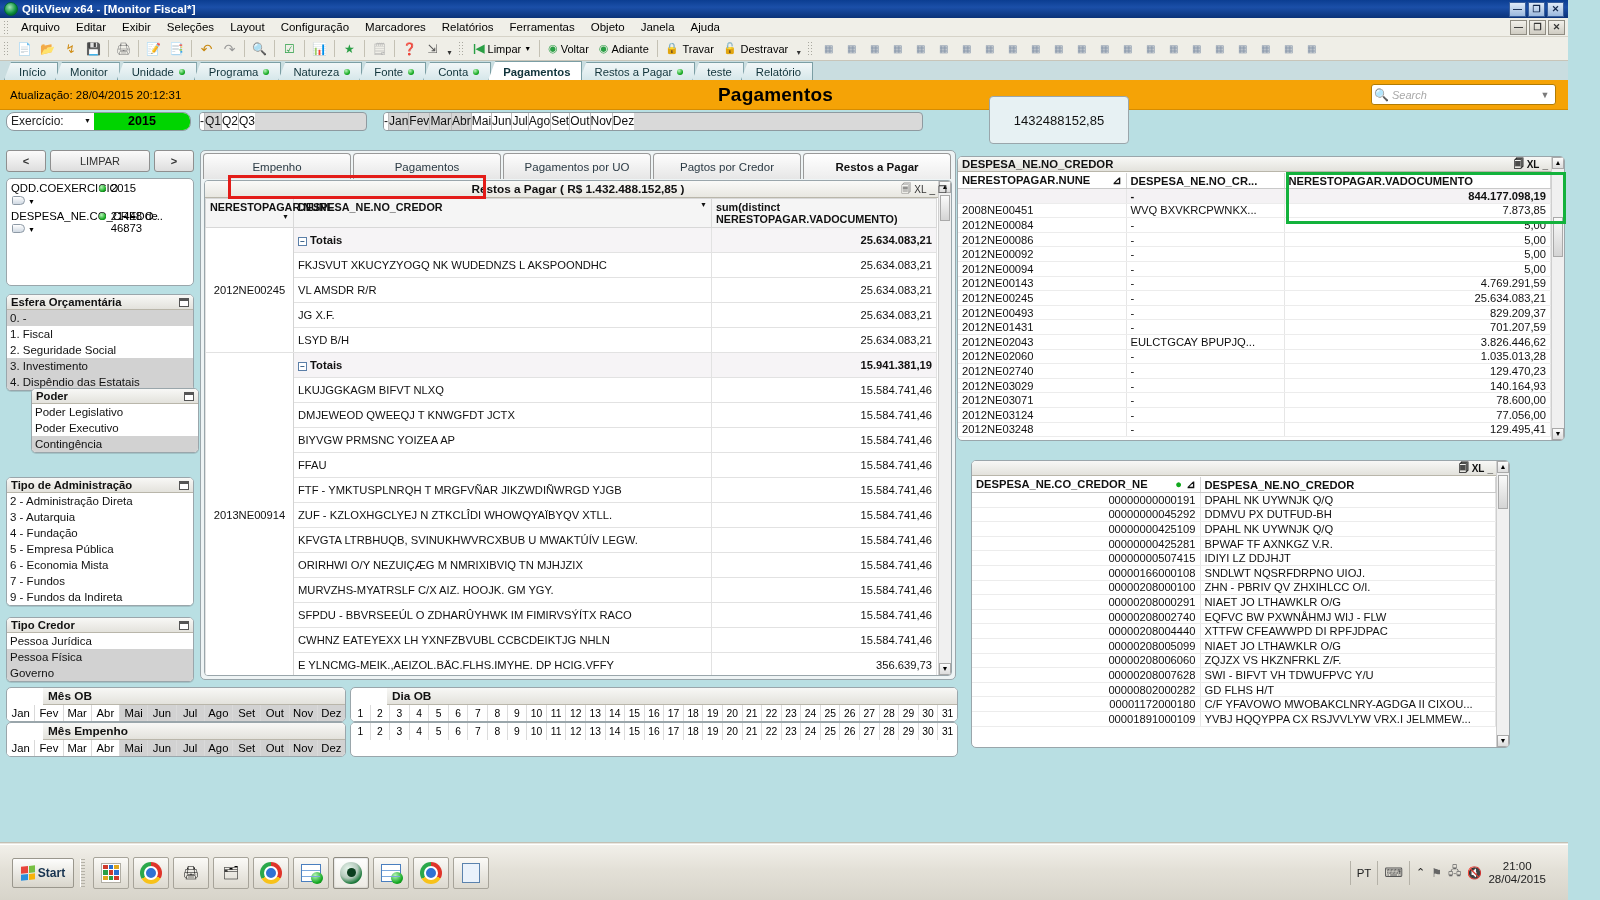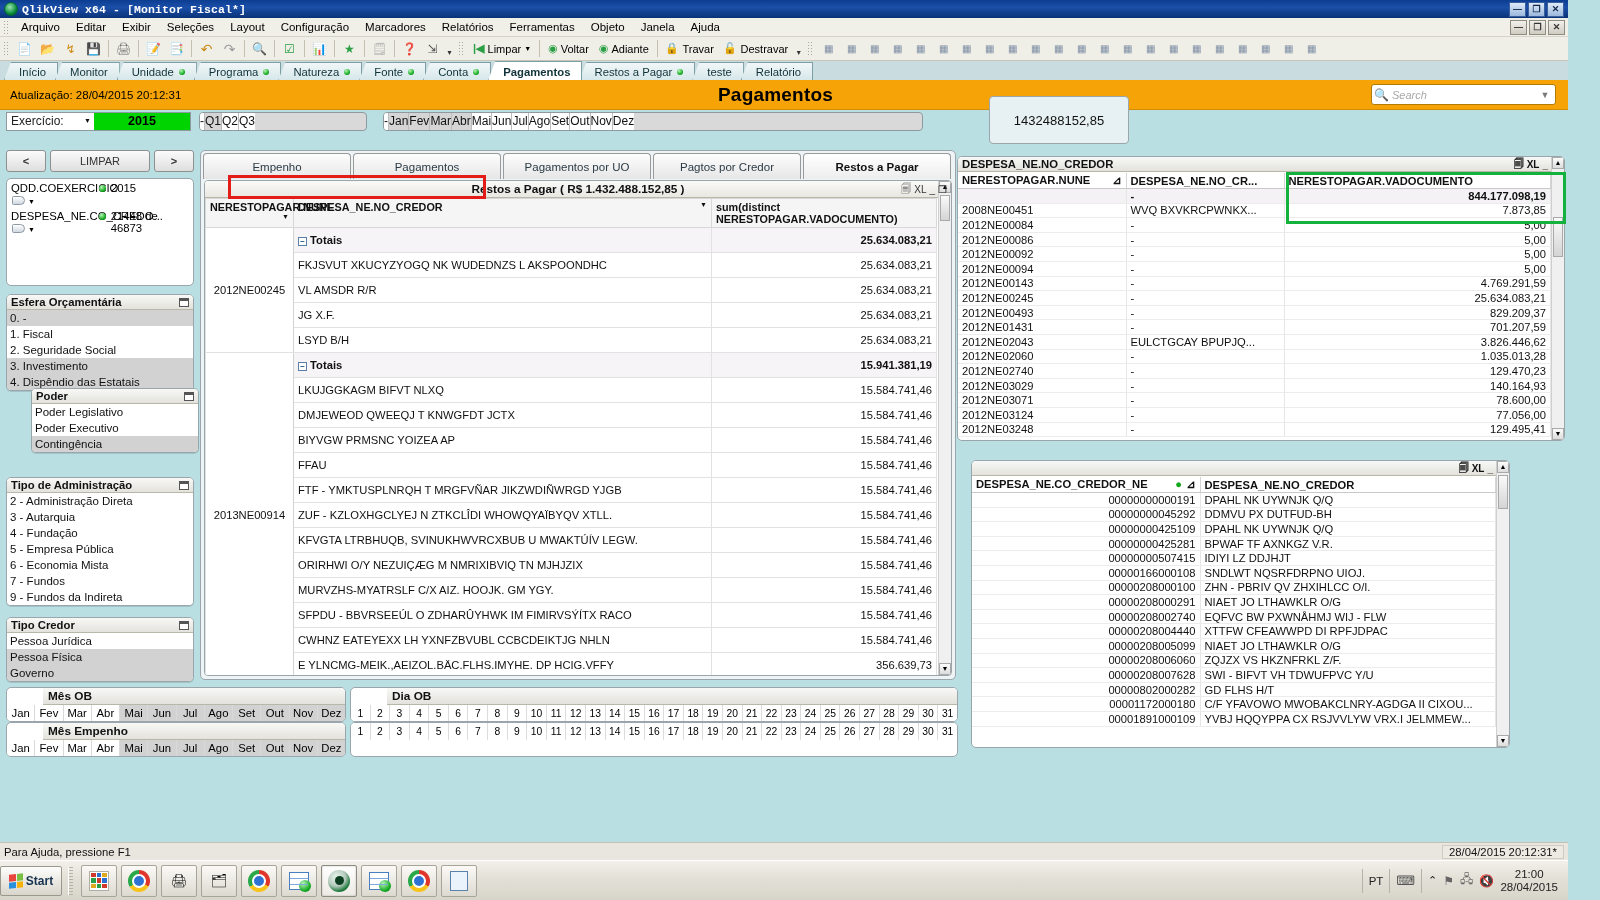--- a/index.html
+++ b/index.html
@@ -15,21 +15,21 @@
   .app { position:relative; width:1568px; height:900px; background:#b9dfe3; }
 
   
   .titlebar {
     height:18px; background:linear-gradient(to bottom,#0b3d91 0%,#1b4fa8 40%,#0a3278 100%);
     color:#fff; display:flex; align-items:center; padding:0 2px; font-weight:bold; font-size:11.5px;
   }
   .tb-icon { width:14px; height:14px; border-radius:50%;
     background:radial-gradient(circle at 40% 35%, #9fe4b4, #0a8f3c 60%, #05431c);
     border:1px solid #063; margin:0 4px 0 2px; }
-  .tb-title { flex:1; letter-spacing:0.1px;font-family:Liberation Mono, monospace; }
+  .tb-title { flex:1; letter-spacing:0.1px; }
   .tb-btns { display:flex; gap:2px; margin-right:2px; }
   .tb-btn { width:17px; height:15px; background:linear-gradient(to bottom,#dfeaf8,#9bb8dd);
     border:1px solid #3a5f9c; color:#10254a; font-size:9px; line-height:13px; text-align:center; font-weight:bold; }
 
   
   .menubar { height:19px; background:#f0efe8; display:flex; align-items:center;
     border-bottom:1px solid #d6d3c8; font-size:11.5px; }
   .grip { width:7px; height:15px; margin:0 3px;
     background-image:radial-gradient(#a9a89f 35%, transparent 36%);
     background-size:3px 3px; }
@@ -69,21 +69,21 @@
      letter-spacing:0.2px; margin-left:-120px;}
   .searchbox { width:185px; height:21px; background:#fff; border:1px solid #b07c05;
      border-radius:3px; display:flex; align-items:center; margin-right:12px; }
   .searchbox .mag { width:20px; text-align:center; color:#9a9a9a; font-size:12px; }
   .searchbox .ph { flex:1; color:#a8a8a8; font-style:italic; font-size:11px; }
   .searchbox .cv { width:20px; text-align:center; color:#7a7a7a; font-size:9px; }
 
   
   .selrow { height:22px; display:flex; align-items:center; padding-left:6px; gap:8px; }
   .exercicio { width:185px; height:19px; display:flex; border:1px solid #8e9aa0;
-     border-radius:0; overflow:hidden; background:#fff; }
+     border-radius:8px; overflow:hidden; background:#fff; }
   .exercicio .lab { flex:1; padding:1px 4px; font-size:12px; color:#222; }
   .exercicio .arw { width:13px; font-size:7px; text-align:center; color:#111; padding-top:4px;}
   .exercicio .val { width:96px; background:#00D400; color:#000; font-weight:bold;
       font-size:12.5px; text-align:center; padding-top:1px; }
   .qbox { height:19px; display:flex; border:1px solid #8e9aa0; border-radius:4px;
      overflow:hidden; background:#d9d9d9; }
   .qbox div { padding:1px 0; text-align:center; font-size:12px; color:#111;
      border-right:1px solid #bdbdbd; }
   .qbox div:last-child { border-right:none; }
   .qbox .on { background:#fff; }
@@ -192,23 +192,23 @@
   .drow { display:flex; height:17px; font-size:10.3px; }
   .drow div { flex:1; text-align:center; line-height:17px; border-right:1px solid #dcdcdc;
      background:#fff; }
   .drow div:last-child { border-right:none; }
 
   
   .statusbar { position:absolute; left:0; bottom:40px; width:1568px; height:18px;
     background:#e9e6df; border-top:1px solid #c3c0b4; display:flex; align-items:center;
     font-size:11.3px; color:#111; padding:0 4px; }
   .statusbar .right { margin-left:auto; border:1px solid #cfccc2; padding:0 6px; background:#edeae3;}
-  .taskbar { position:absolute; left:0; bottom:0; width:1568px; height:40px;
+  .taskbar { position:absolute; left:0; bottom:0; width:1568px; height:56px;
     background:linear-gradient(to bottom,#f2f0ea 0%, #e3e0d7 45%, #d7d4ca 100%);
-    border-top:1px solid #fff; display:flex; align-items:center; padding:0 0; }
+    border-top:1px solid #fff; display:flex; align-items:center; padding:0 12px; }
   .startbtn { width:62px; height:30px; background:linear-gradient(to bottom,#fdfdfc,#d8d5cb);
     border:1px solid #9a978d; border-radius:2px; display:flex; align-items:center;
     justify-content:center; gap:3px; font-size:12px; font-weight:bold; color:#16324f; }
   .tkgrip { width:5px; height:28px; margin:0 6px;
     background-image:linear-gradient(#b5b2a8 1px, transparent 1px);
     background-size:2px 3px; border-left:1px solid #fff;}
   .tkitem { width:36px; height:32px; border:1px solid #a7a49a; border-radius:2px;
     background:linear-gradient(to bottom,#fbfaf7,#dcd9cf); margin:0 2px;
     display:flex; align-items:center; justify-content:center; }
   .tkitem.act { background:linear-gradient(to bottom,#ffffff,#eceae3); border-color:#8d8a80;

